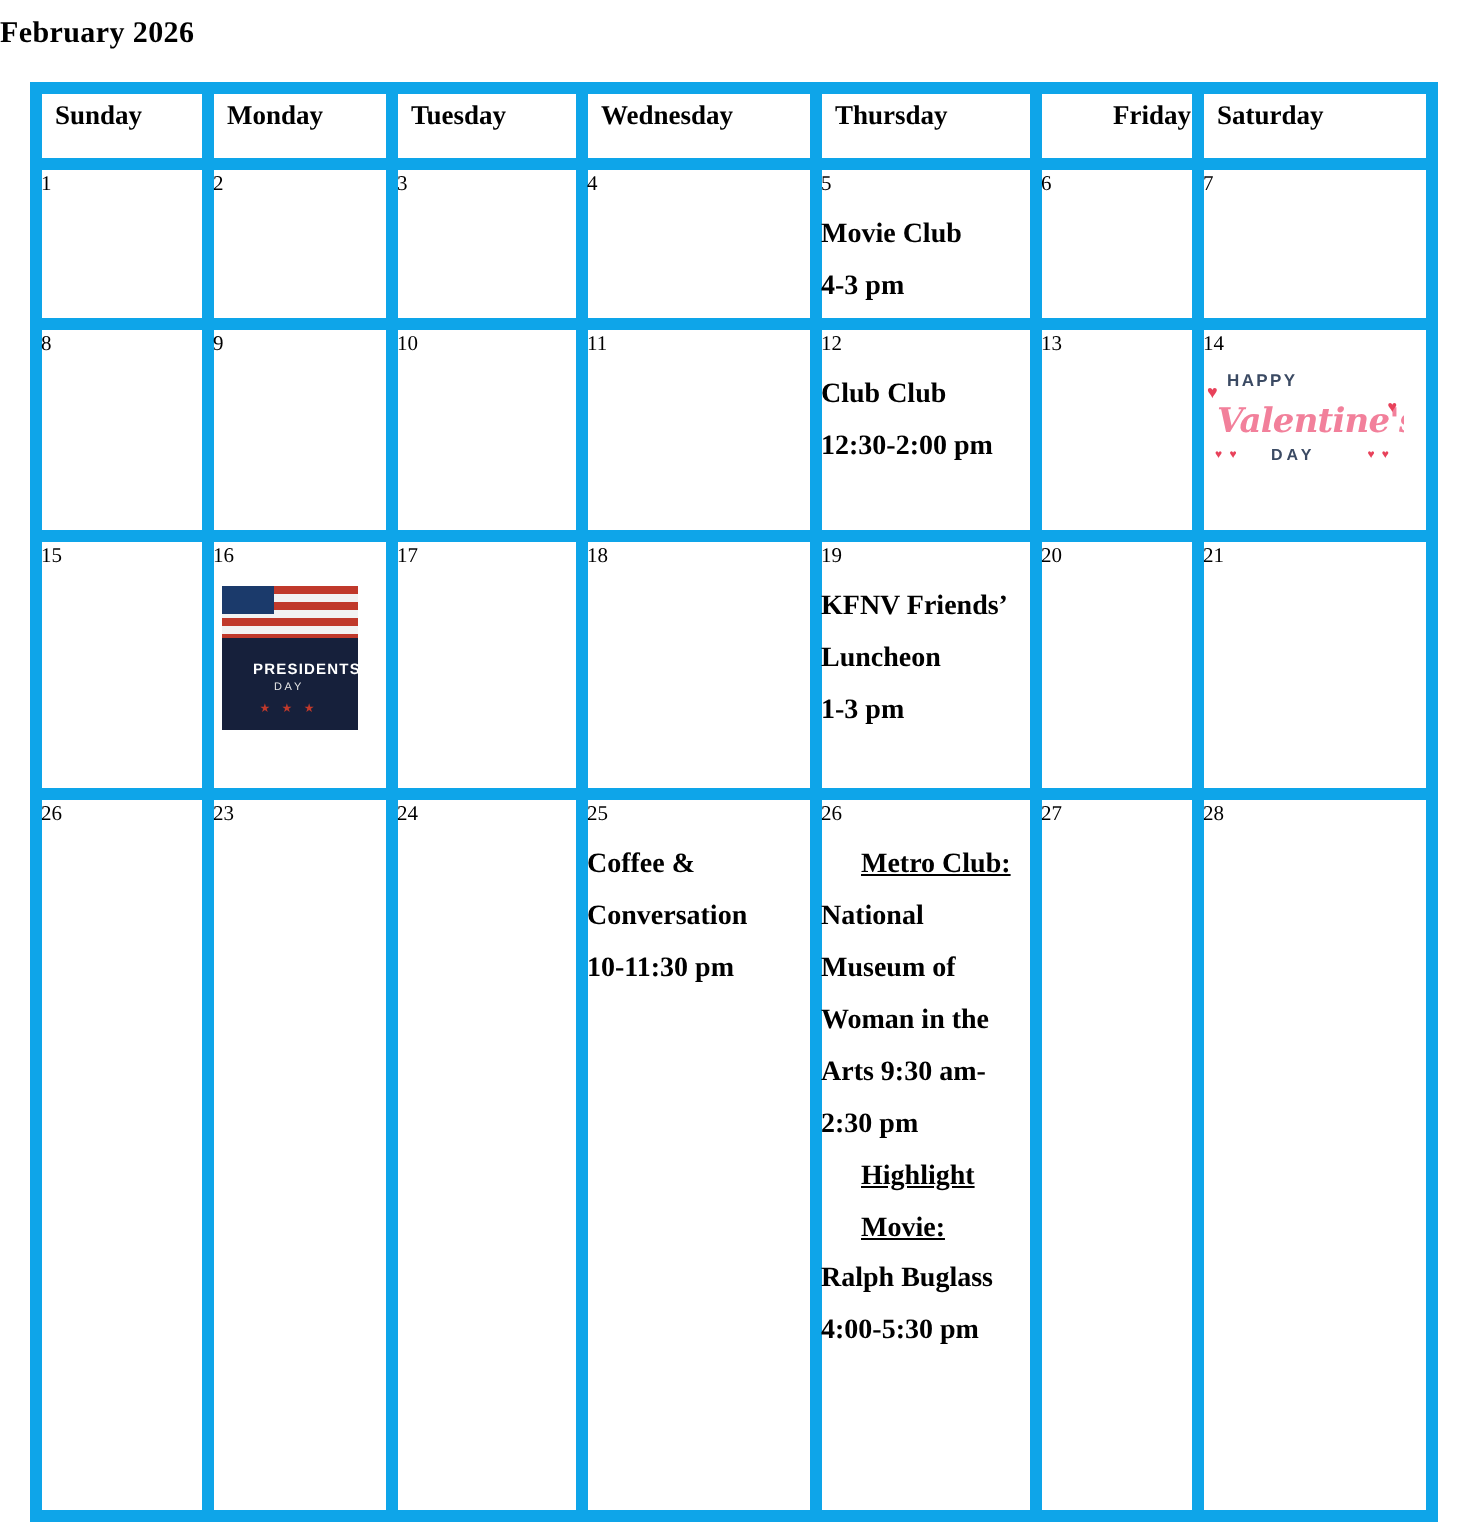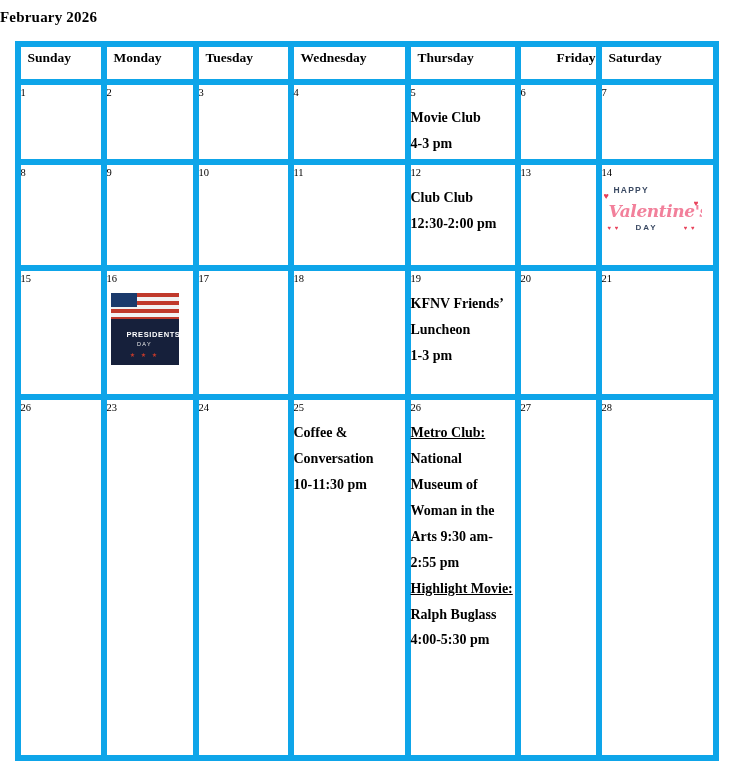--- a/index.html
+++ b/index.html
@@ -64,20 +64,21 @@
   .event {
     font-size: 14px;
     font-weight: bold;
     font-family: "Liberation Serif", serif;
     line-height: 1.85;
     margin-top: 4px;
     word-wrap: break-word;
   }
   .event .u {
     text-decoration: underline;
+    margin-left: 20px;
   }
   
   tr.week1 td { height: 74px; }
   tr.week2 td { height: 100px; }
   tr.week3 td { height: 123px; margin-top: 20px; }
   tr.week4 td { height: 355px; }
 
   
   .valentine {
     width: 100px;
@@ -339,21 +340,21 @@
           <span class="daynum">25</span>
           <div class="event">
             <div>Coffee &amp; Conversation</div>
             <div>10-11:30 pm</div>
           </div>
         </td>
         <td class="daycell">
           <span class="daynum">26</span>
           <div class="event">
             <div class="u">Metro Club:</div>
-            <div>National Museum of Woman in the Arts 9:30 am-2:55 pm</div>
+            <div>National Museum of Woman in the Arts 9:30 am-2:30 pm</div>
           </div>
           <div class="event" style="margin-top:0;">
             <div class="u">Highlight Movie:</div>
             <div>Ralph Buglass 4:00-5:30 pm</div>
           </div>
         </td>
         <td class="daycell">
           <span class="daynum">27</span>
         </td>
         <td class="daycell">

